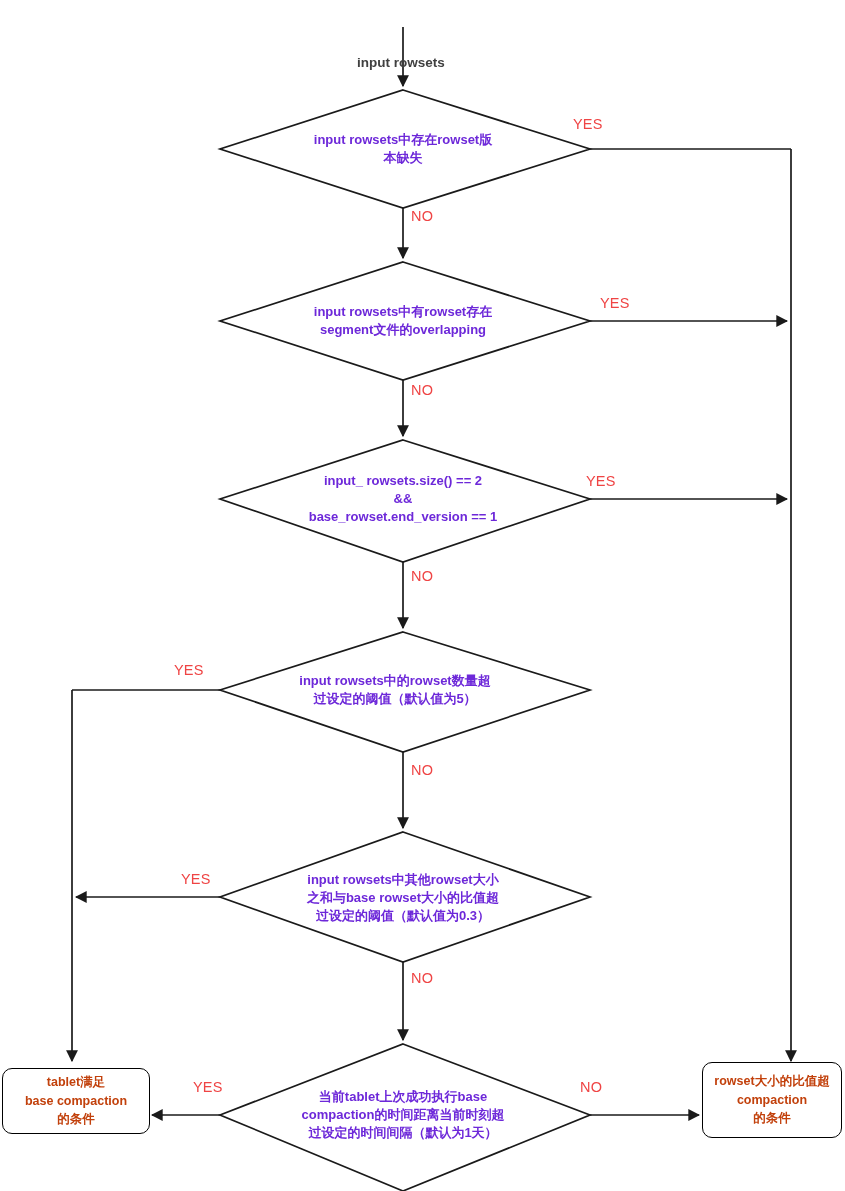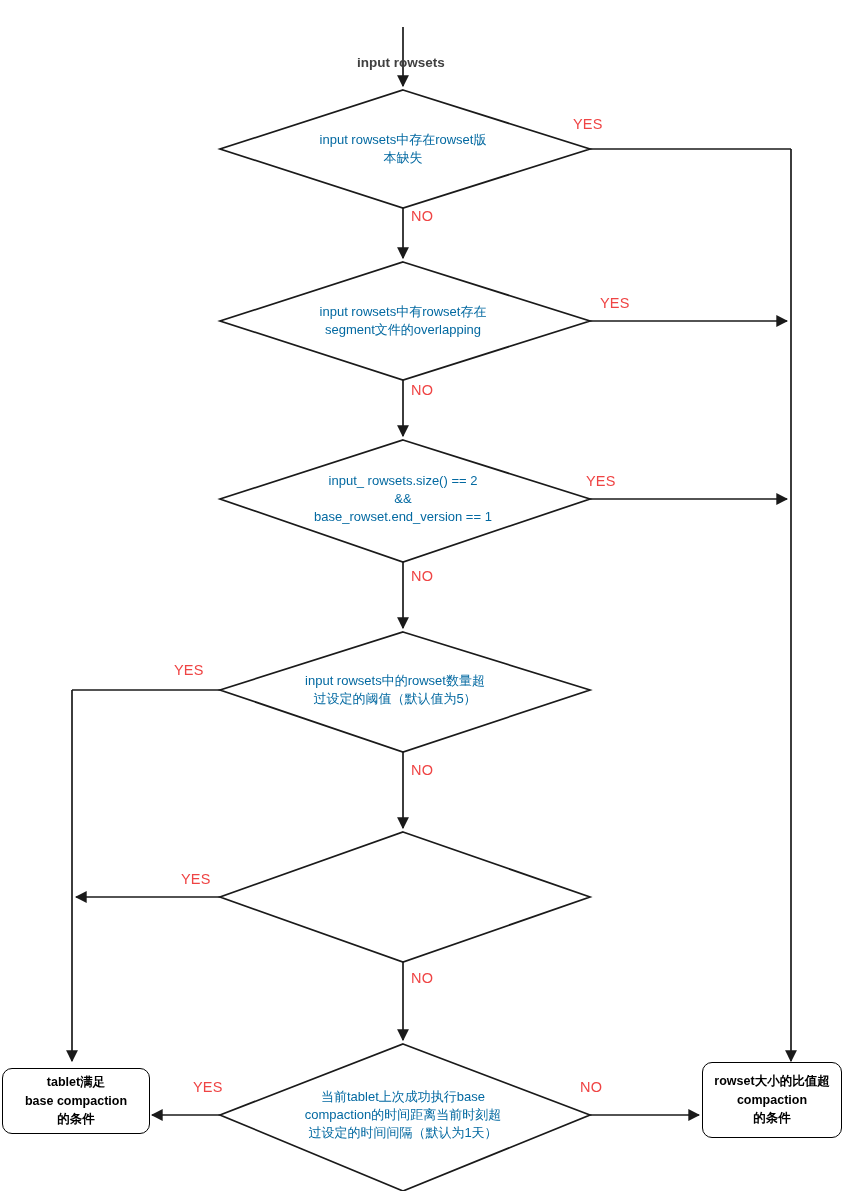--- a/index.html
+++ b/index.html
@@ -22,23 +22,23 @@
     width: 845px;
     height: 1191px;
     pointer-events: none;
   }
   .node-text {
     position: absolute;
     display: flex;
     align-items: center;
     justify-content: center;
     text-align: center;
-    font-weight: normal;
+    font-weight: bold;
     font-size: 13px;
-    color: #0369a1;
+    color: #6d28d9;
     line-height: 1.38;
     white-space: pre-line;
     pointer-events: none;
   }
   .edge-label {
     position: absolute;
     font-size: 14.5px;
     font-weight: normal;
     color: #ef4444;
     white-space: nowrap;
@@ -59,21 +59,21 @@
     background: #ffffff;
     box-sizing: border-box;
     display: flex;
     align-items: center;
     justify-content: center;
     text-align: center;
     font-weight: bold;
     font-size: 12.5px;
     line-height: 1.5;
     white-space: pre-line;
-    color: #000000;
+    color: #c2410c;
   }
   .diamond-hit {
     position: absolute;
     background: transparent;
   }
 </style>
 </head>
 <body>
 
 <div id="canvas">
@@ -127,20 +127,23 @@
 
   <div class="node-text" style="left:240px; top:463px; width:326px; height:72px;">input_ rowsets.size() == 2
 &amp;&amp;
 base_rowset.end_version == 1</div>
   <div class="diamond-hit" style="left:220px; top:440px; width:370px; height:122px;"></div>
 
   <div class="node-text" style="left:232px; top:654px; width:326px; height:72px;">input  rowsets中的rowset数量超
 过设定的阈值（默认值为5）</div>
   <div class="diamond-hit" style="left:220px; top:632px; width:370px; height:120px;"></div>
 
+  <div class="node-text" style="left:240px; top:855px; width:326px; height:86px;">input  rowsets中其他rowset大小
+之和与base rowset大小的比值超
+过设定的阈值（默认值为0.3）</div>
   <div class="diamond-hit" style="left:220px; top:832px; width:370px; height:130px;"></div>
 
   <div class="node-text" style="left:240px; top:1072px; width:326px; height:86px;">当前tablet上次成功执行base
 compaction的时间距离当前时刻超
 过设定的时间间隔（默认为1天）</div>
   <div class="diamond-hit" style="left:220px; top:1044px; width:370px; height:147px;"></div>
 
   <div class="edge-label" style="left:573px; top:116px;">YES</div>
   <div class="edge-label" style="left:411px; top:208px;">NO</div>
 

